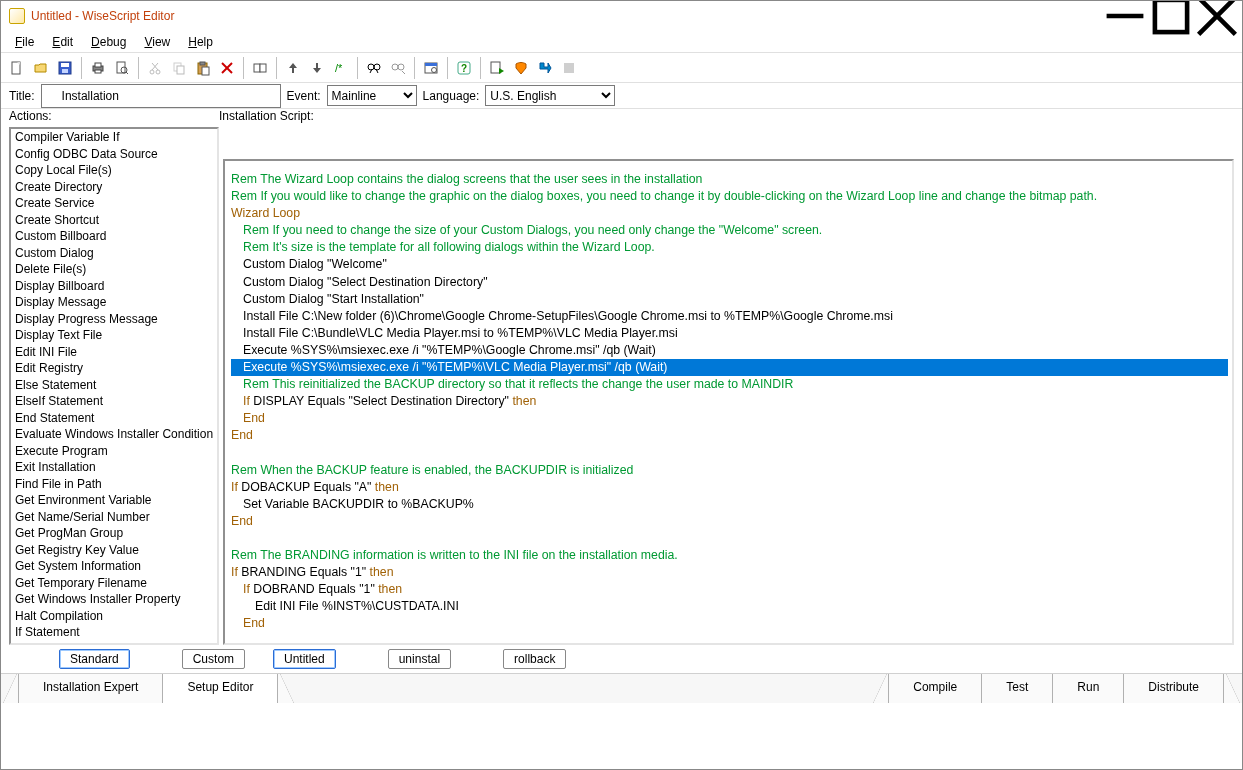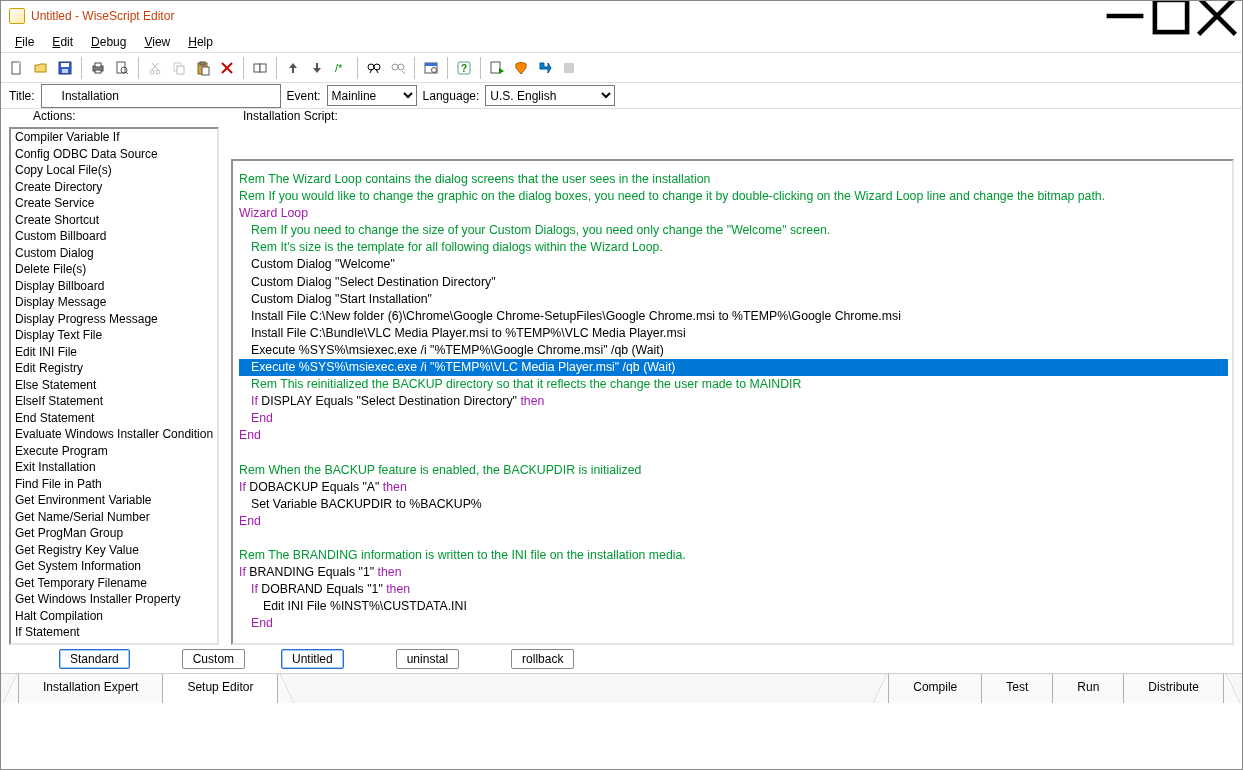--- a/index.html
+++ b/index.html
@@ -13,41 +13,41 @@
 .menuitem .mn { text-decoration: underline; }
 .toolbar { height: 30px; display:flex; align-items:center; padding: 2px 4px; border-bottom:1px solid #e0e0e0; gap: 0px; }
 .toolbar .sep { width:1px; height:22px; background:#c0c0c0; margin: 0 4px; }
 .tbtn { width:24px; height:24px; display:flex; align-items:center; justify-content:center; border:1px solid transparent; }
 .tbtn svg { width:16px; height:16px; }
 .tbtn.disabled { opacity: .4; }
 .header2 { height: 26px; display:flex; align-items:center; padding: 2px 8px; gap: 6px; border-bottom:1px solid #e0e0e0; }
 .header2 label { font-size:12px; }
 .header2 input[type=text] { border:1px solid #7a7a7a; height:24px; padding:0 20px; font-size:12px; width:240px; }
 .header2 select { border:1px solid #7a7a7a; height:21px; font-size:12px; background:#fff; }
-.labelrow { height:18px; display:flex; padding: 0 8px; font-size:12px;margin-left:24px; }
+.labelrow { height:18px; display:flex; padding: 0 8px; font-size:12px; }
 .labelrow .l1 { width:210px; }
-.panes { display:flex; height: 546px; padding: 0 8px; gap: 12px; }
+.panes { display:flex; height: 546px; padding: 0 8px; gap: 4px; }
 .leftpane { width: 210px; display:flex; flex-direction:column; }
 .actions-list { flex:1; border:2px inset #e4e4e4; overflow-y:auto; overflow-x:hidden; background:#fff; position:relative; }
 .actions-list::-webkit-scrollbar { width:17px; }
 .actions-list::-webkit-scrollbar-track { background:#f0f0f0; }
 .actions-list::-webkit-scrollbar-thumb { background:#c1c1c1; border:1px solid #a0a0a0; }
 .actions-list .item { padding: 0px 4px; font-size:12px; white-space:nowrap; cursor:default; line-height:16.5px; }
 .left-tabs { display:flex; gap:4px; padding:4px 2px; }
 .tab-btn { border:1px solid #888; background:#fff; padding:2px 10px; font-size:12px; border-radius:2px;margin-left:48px; }
 .tab-btn.active { border-color:#2b6cd4; box-shadow: 0 0 0 1px #9ecaff inset; }
 .rightpane { flex:1; display:flex; flex-direction:column; }
 .script-area { flex:1; border:2px inset #e4e4e4; background:#fff; overflow:auto; position:relative; font-size:12.3px; line-height:17.1px; padding:10px 4px 4px 6px;margin-top:32px; }
 .script-area::-webkit-scrollbar { width:17px; height:17px; }
 .script-area::-webkit-scrollbar-track { background:#f0f0f0; }
 .script-area::-webkit-scrollbar-thumb { background:#c1c1c1; border:1px solid #a0a0a0; }
 .script-area::-webkit-scrollbar-corner { background:#f0f0f0; }
 .line { white-space:pre; cursor:default; }
 .c-rem { color:#009933; }
-.c-blue { color:#a21caf; }
+.c-blue { color:#a16207; }
 .c-black { color:#000; }
 .line.sel { background:#0078d7; color:#fff !important; }
 .line.sel * { color:#fff !important; }
 .ind1 { padding-left: 12px; }
 .ind2 { padding-left: 24px; }
 .bottom-tabs { display:flex; gap:4px; padding:4px 2px; }
 .footer { height:30px; border-top:1px solid #d0d0d0; display:flex; align-items:stretch; background:#f7f7f7; }
 .footer .fgroup { display:flex; align-items:stretch; }
 .footer .fbtn { border:1px solid #b0b0b0; border-top:none; border-bottom:none; padding: 6px 24px; font-size:12px; background:#fafafa; margin-left:-1px; }
 .footer .fbtn.active { background:#fff; font-weight:400; }

